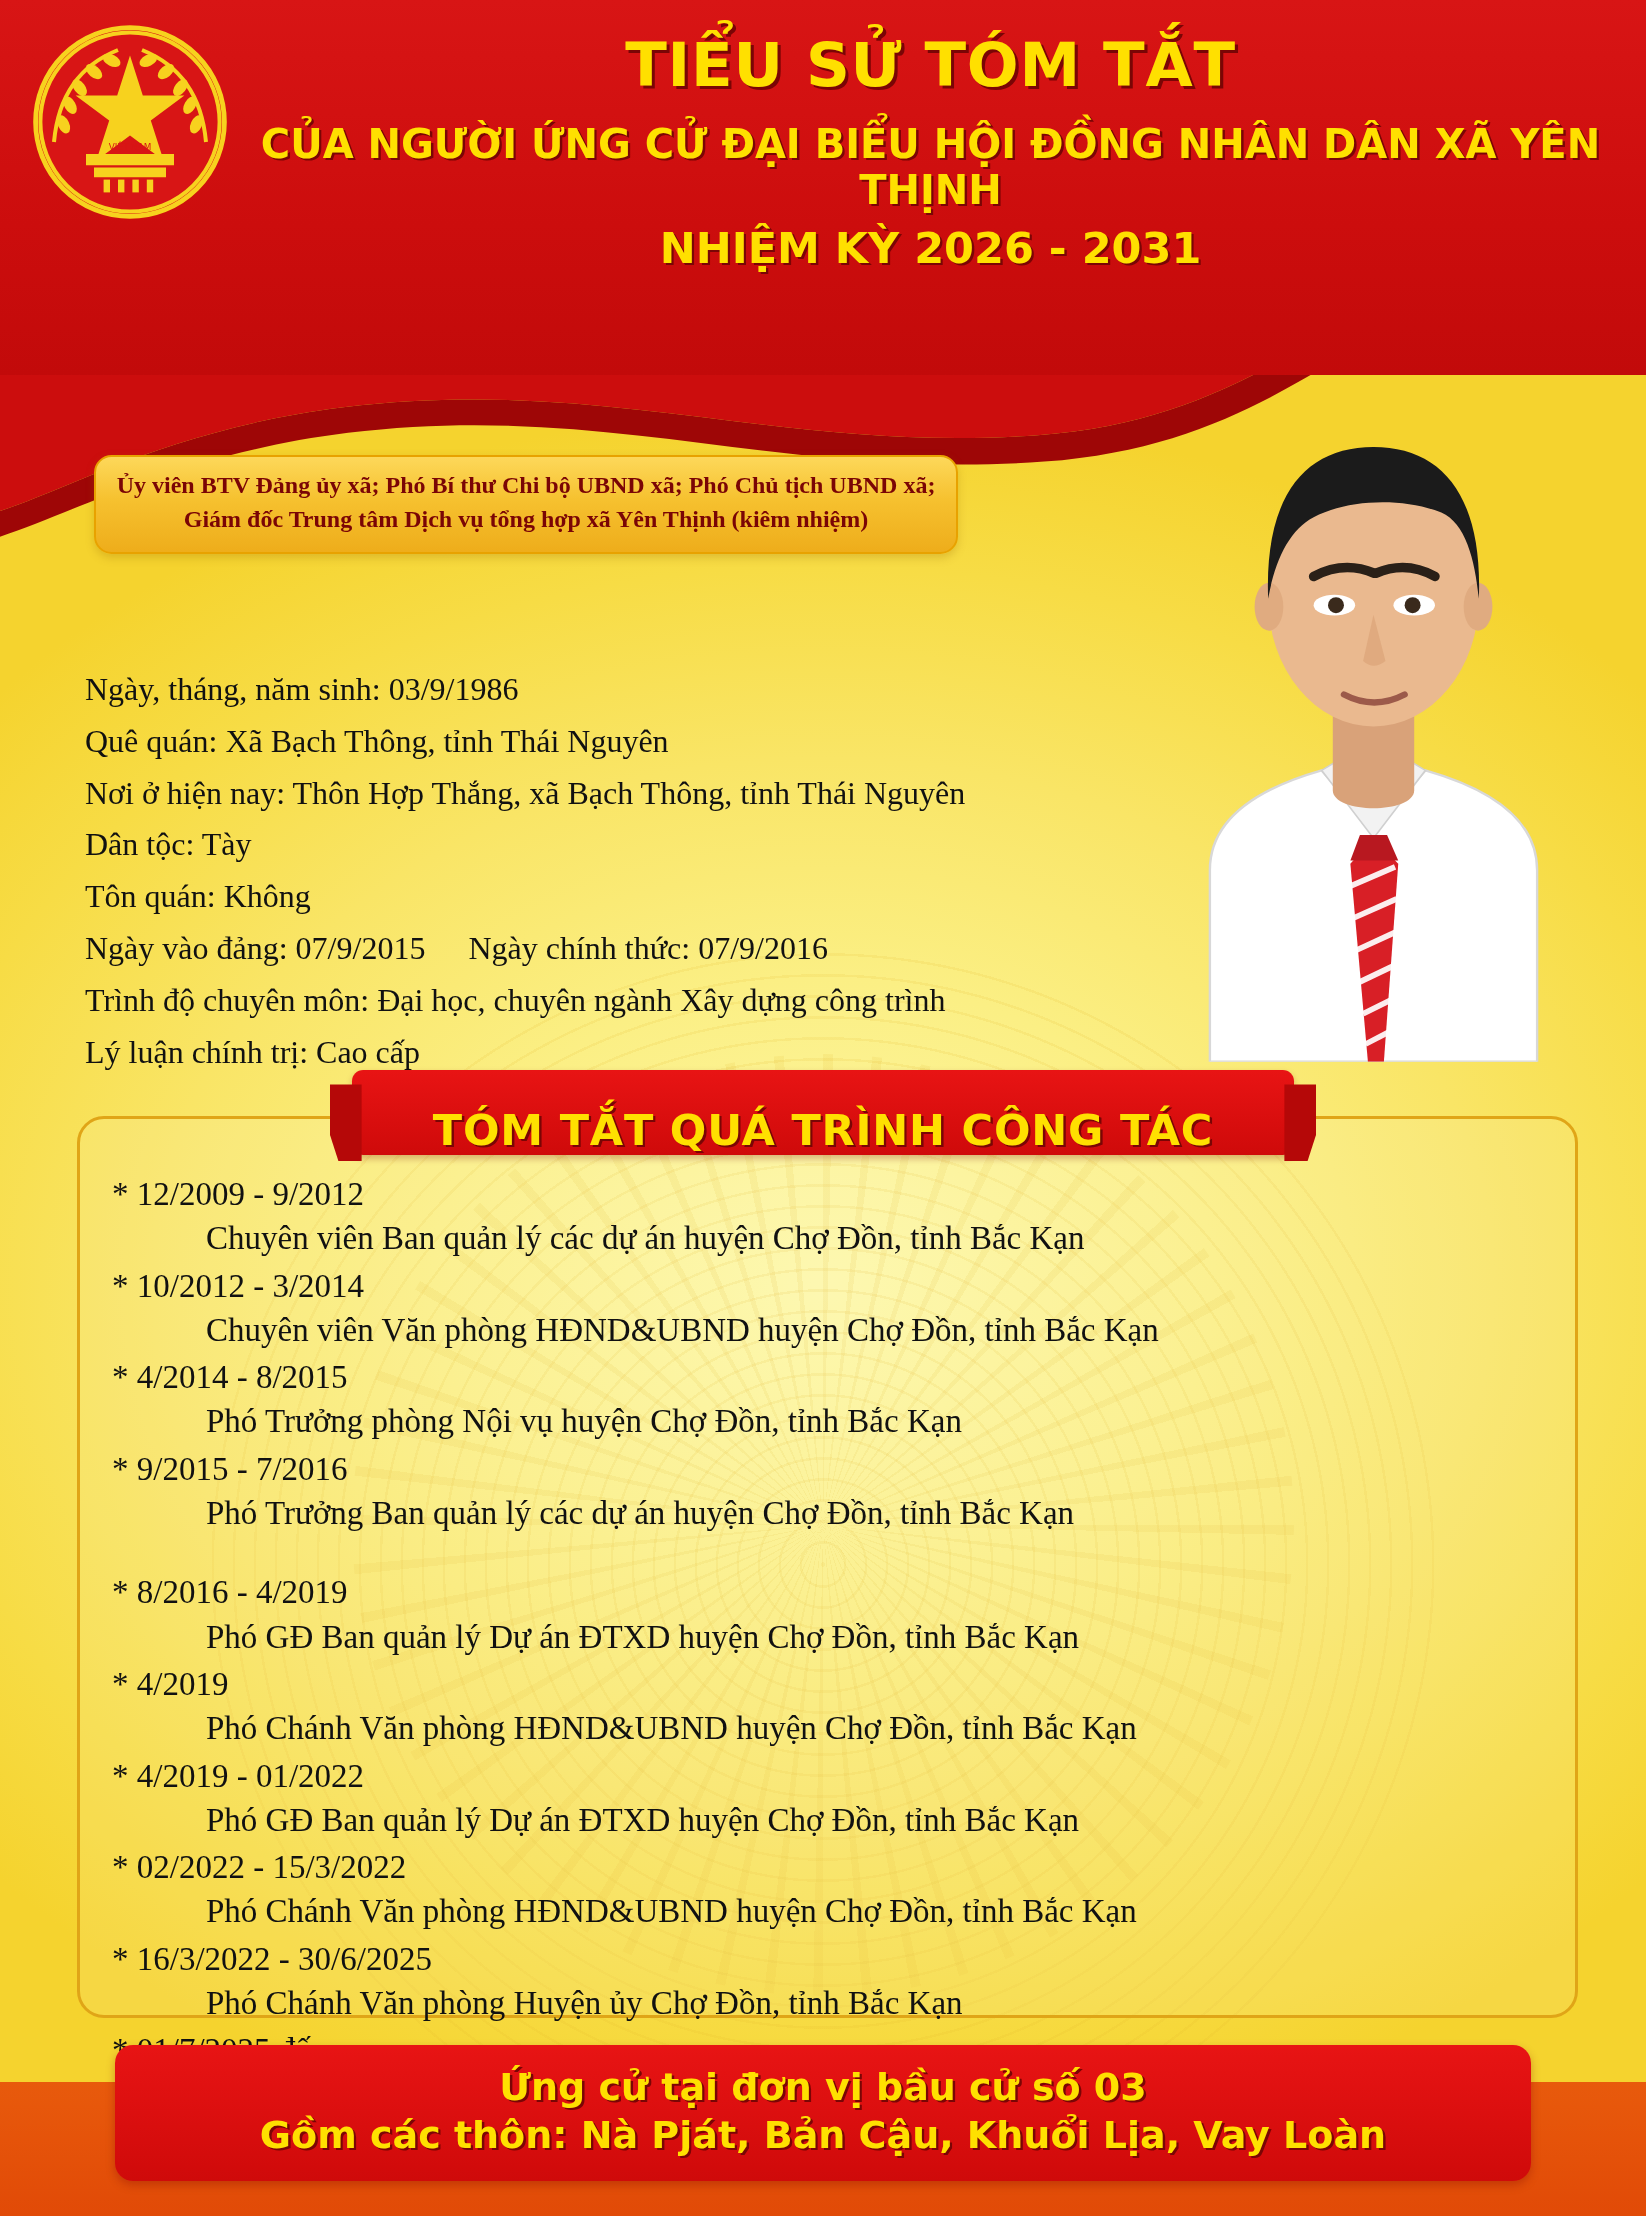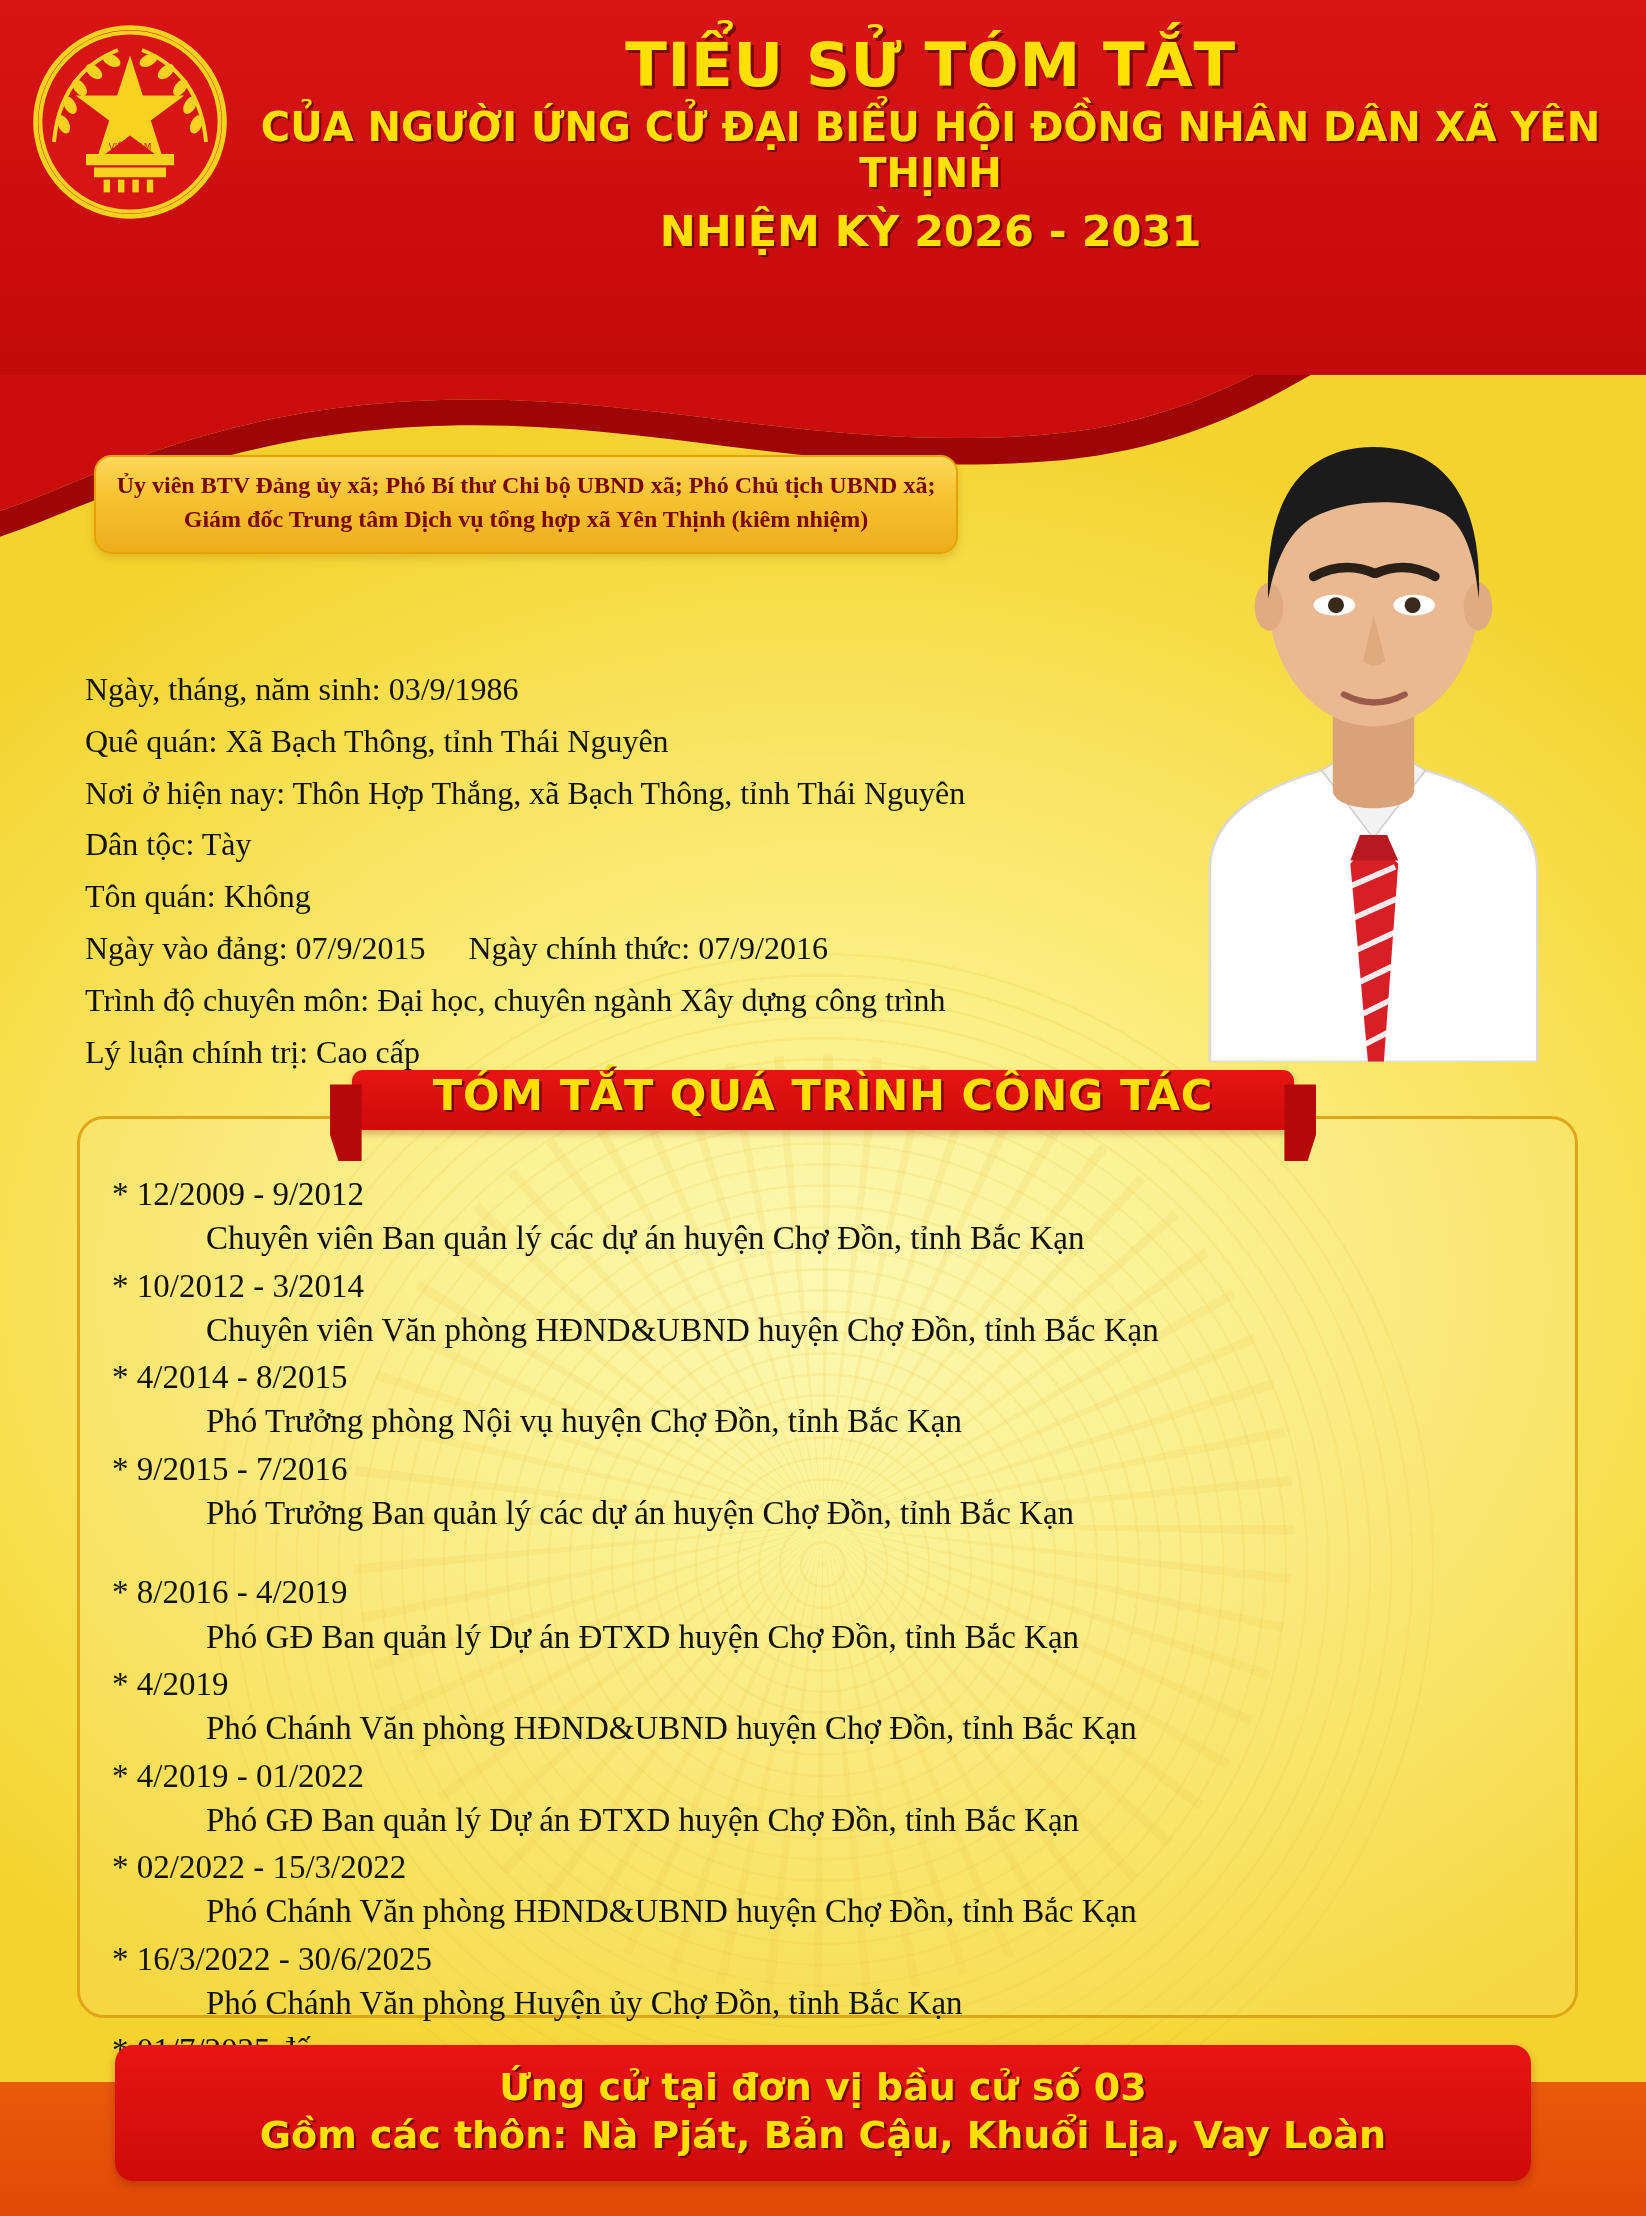--- a/index.html
+++ b/index.html
@@ -92,21 +92,21 @@
     z-index: 6;
     font-family: "DejaVu Sans", sans-serif;
   }
   .title-main {
     font-size: 61px;
     font-weight: bold;
     color: #ffe000;
     letter-spacing: 0.8px;
     text-shadow: 3.2px 3.2px 0 #7a0505;
     line-height: 1.08;
-    margin-bottom: 6px;
+    margin-bottom: 23px;
   }
   .title-sub {
     font-size: 40px;
     font-weight: bold;
     color: #ffe000;
     text-shadow: 2.4px 2.4px 0 #7a0505;
     line-height: 1.15;
     margin-bottom: 11.2px;
   }
   .title-term {
@@ -184,25 +184,25 @@
     border-radius: 27px;
     background: rgba(255,255,255,0.10);
     z-index: 5;
   }
   .career-banner {
     position: absolute;
     left: 50%;
     top: 1070px;
     transform: translateX(-50%);
     width: 942px;
-    height: 60px;
+    height: 85px;
     background: linear-gradient(180deg, #e81414 0%, #cf0a0a 100%);
     border-radius: 11.2px 11.2px 11.2px 11.2px;
     display: flex;
-    align-items: flex-start;
+    align-items: flex-end;
     justify-content: center;
     z-index: 8;
     box-shadow: 0 3.2px 6.4px rgba(120,0,0,.25);
   }
   .career-banner::before,
   .career-banner::after {
     content: "";
     position: absolute;
     top: 14.4px;
     width: 32px;

